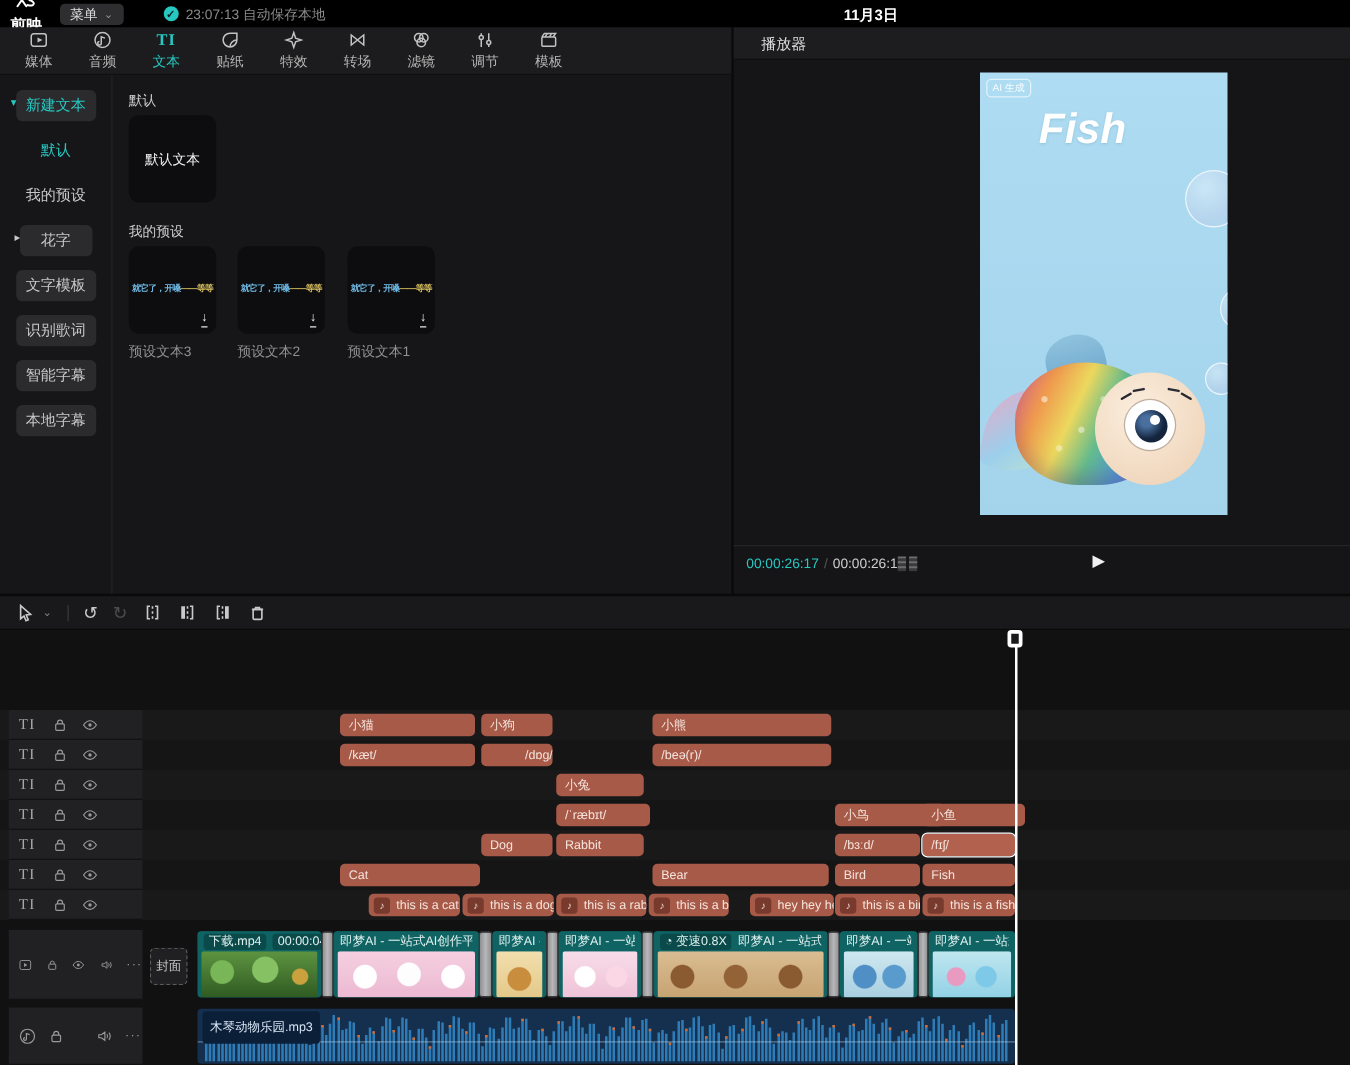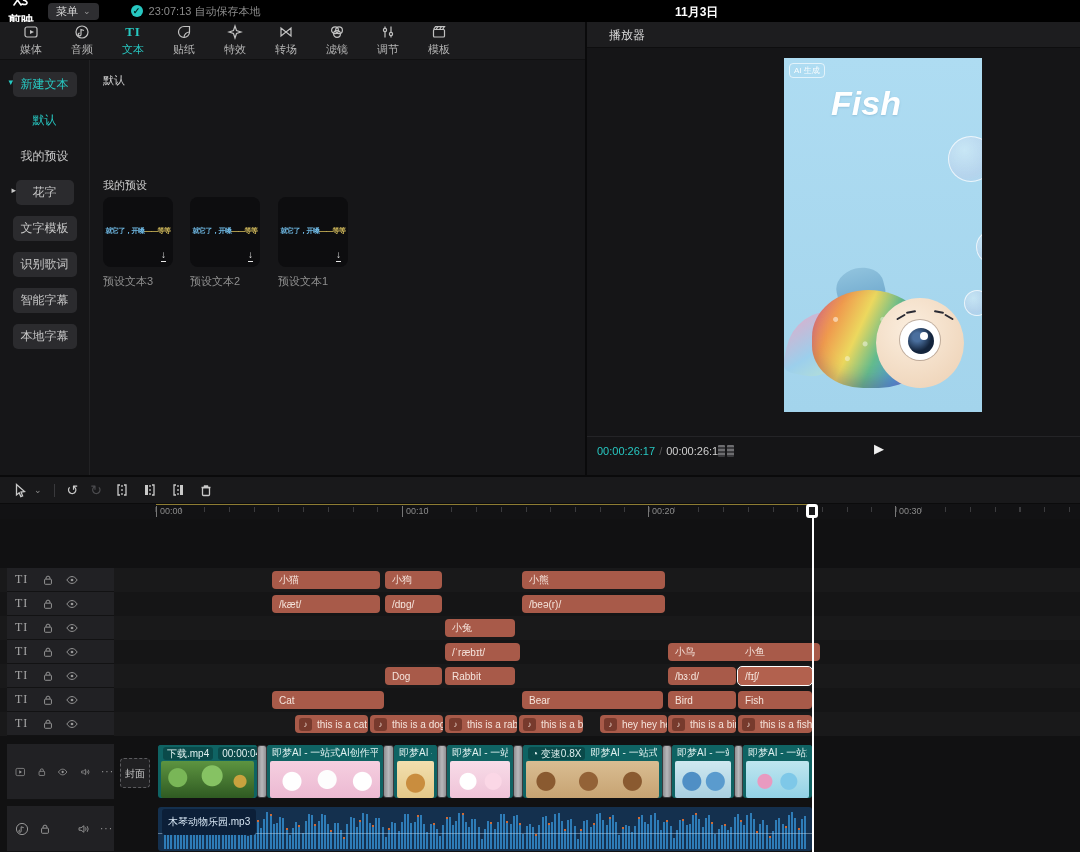--- a/index.html
+++ b/index.html
@@ -230,20 +230,23 @@
         <span>花字</span>
       </div>
       <div class="nav-item pill"><span>文字模板</span></div>
       <div class="nav-item pill"><span>识别歌词</span></div>
       <div class="nav-item pill"><span>智能字幕</span></div>
       <div class="nav-item pill"><span>本地字幕</span></div>
     </div>
 
     <div class="lib-content">
       <span class="section-label" style="left:13px; top:13px;">默认</span>
+      <div class="card" style="left:13px; top:32px;">
+        <span class="default-card-text">默认文本</span>
+      </div>
       <span class="section-label" style="left:13px; top:118px;">我的预设</span>
 
       <div class="card" style="left:13px; top:137px;">
         <span class="preset-line"><span class="preset-blue">就它了，开嗓</span><span class="preset-yellow">——等等</span></span>
         <span class="dl-icon">↓</span>
       </div>
       <div class="card" style="left:100px; top:137px;">
         <span class="preset-line"><span class="preset-blue">就它了，开嗓</span><span class="preset-yellow">——等等</span></span>
         <span class="dl-icon">↓</span>
       </div>
@@ -322,45 +325,37 @@
           </svg>
       </span>
       <span class="tool">
         <svg width="16" height="16" viewBox="0 0 16 16">
             <rect x="4.5" y="5.5" width="7" height="8" rx="1"></rect>
             <path d="M3.5 5.5h9M6.5 5.5V4h3v1.5"></path>
           </svg>
       </span>
     </div>
 
-    <div class="ruler">
-      <div class="covered-line"></div>
-      <div class="ruler-ticks"></div>
-      <span class="ruler-label" style="left:156px;">00:00</span>
-      <span class="ruler-label" style="left:402px;">00:10</span>
-      <span class="ruler-label" style="left:648px;">00:20</span>
-      <span class="ruler-label" style="left:895px;">00:30</span>
-    </div>
 
     <div class="track-row row-bg-a" style="top:91px;">
         <div class="tclip" style="left: 272px; width: 108px;">
           <span class="tclip-label">小猫</span>
         </div>
         <div class="tclip" style="left: 385px; width: 57px;">
           <span class="tclip-label">小狗</span>
         </div>
         <div class="tclip" style="left: 522px; width: 143px;">
           <span class="tclip-label">小熊</span>
         </div>
       </div>
     <div class="track-row row-bg-b" style="top:115px;">
         <div class="tclip" style="left: 272px; width: 108px;">
           <span class="tclip-label">/kæt/</span>
         </div>
-        <div class="tclip" style="left: 385px; width: 57px;">
+        <div class="tclip" style="left: 385px; width: 57px; padding-left: 28px;">
           <span class="tclip-label">/dɒg/</span>
         </div>
         <div class="tclip" style="left: 522px; width: 143px;">
           <span class="tclip-label">/beə(r)/</span>
         </div>
       </div>
     <div class="track-row row-bg-a" style="top:139px;">
         <div class="tclip" style="left: 445px; width: 70px;">
           <span class="tclip-label">小兔</span>
         </div>

